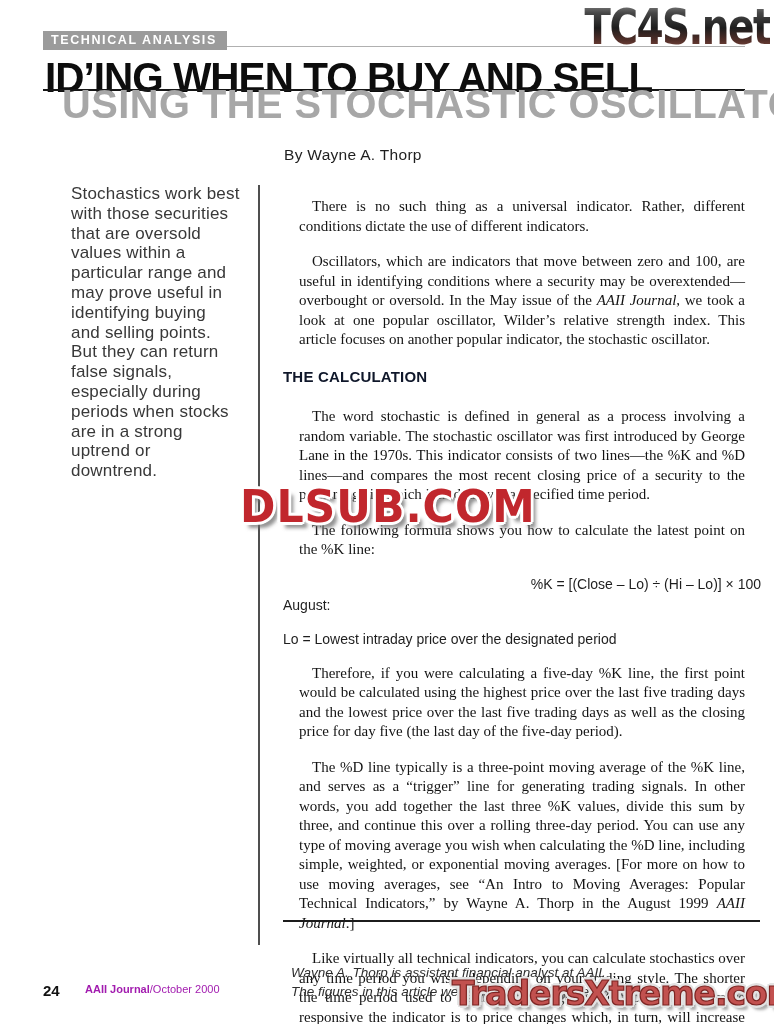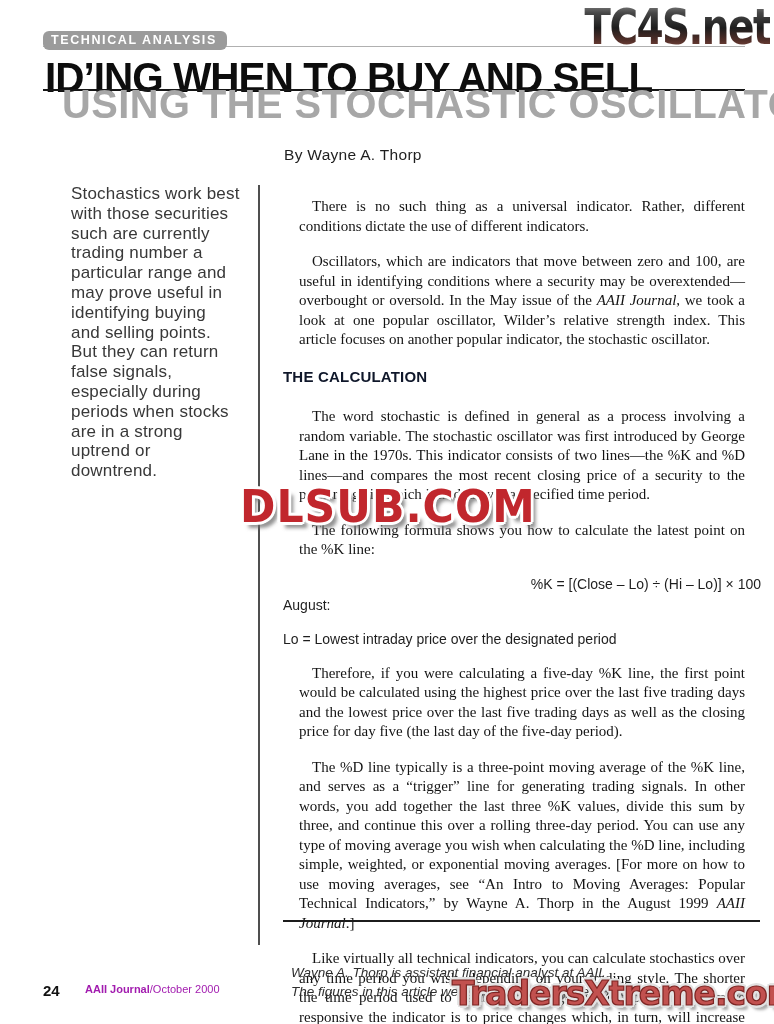--- a/index.html
+++ b/index.html
@@ -7,21 +7,20 @@
     position:relative;width:774px;height:1024px;background:#ffffff;
     margin:0 auto;overflow:hidden;
     font-family:"Liberation Sans",sans-serif;color:#141414;
   }
   
   .section-rule{position:absolute;left:43px;top:46px;width:702px;height:1px;background:#b0b0b0;}
   .section-bar{
     position:absolute;left:43px;top:31px;background:#9b9b9b;color:#fff;
     font-size:12.5px;font-weight:bold;letter-spacing:1.6px;padding:2px 10px 3px 8px;
     font-family:"Liberation Sans",sans-serif;
-    border-radius:6px;
   }
   .main-title{
     position:absolute;left:45px;top:56px;white-space:nowrap;
     font-size:43px;font-weight:800;letter-spacing:-1px;color:#0d0d0d;
     transform:scaleX(.94);transform-origin:left top;line-height:1;
   }
   .title-rule{position:absolute;left:43px;top:89px;width:702px;height:2px;background:#161616;}
   .sub-title{
     position:absolute;left:62px;top:84px;white-space:nowrap;
     font-size:41px;font-weight:800;letter-spacing:0.5px;color:#a7a7a7;
@@ -97,22 +96,22 @@
   <div class="wm-tc4s">TC4S.net</div>
 
   <div class="main-title">ID’ING WHEN TO BUY AND SELL</div>
   <div class="title-rule"></div>
   <div class="sub-title">USING THE STOCHASTIC OSCILLATOR</div>
   <div class="byline">By Wayne A. Thorp</div>
 
   <div class="pull-quote">
       <div class="quote-line">Stochastics work best</div>
       <div class="quote-line">with those securities</div>
-      <div class="quote-line">such are currently</div>
-      <div class="quote-line">trading number a</div>
+      <div class="quote-line">that are oversold</div>
+      <div class="quote-line">values within a</div>
       <div class="quote-line">particular range and</div>
       <div class="quote-line">may prove useful in</div>
       <div class="quote-line">identifying buying</div>
       <div class="quote-line">and selling points.</div>
       <div class="quote-line">But they can return</div>
       <div class="quote-line">false signals,</div>
       <div class="quote-line">especially during</div>
       <div class="quote-line">periods when stocks</div>
       <div class="quote-line">are in a strong</div>
       <div class="quote-line">uptrend or</div>

